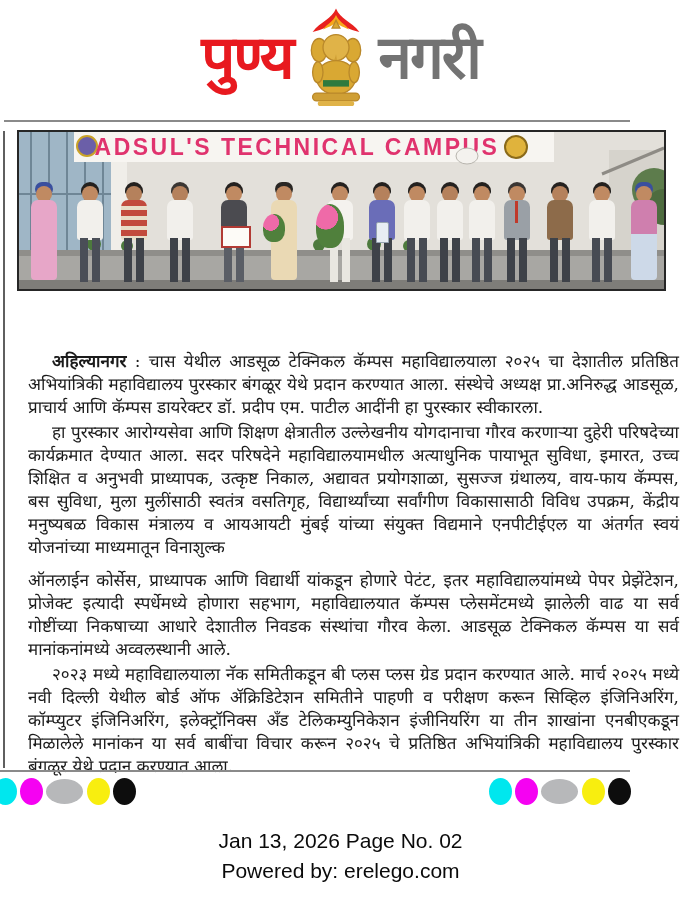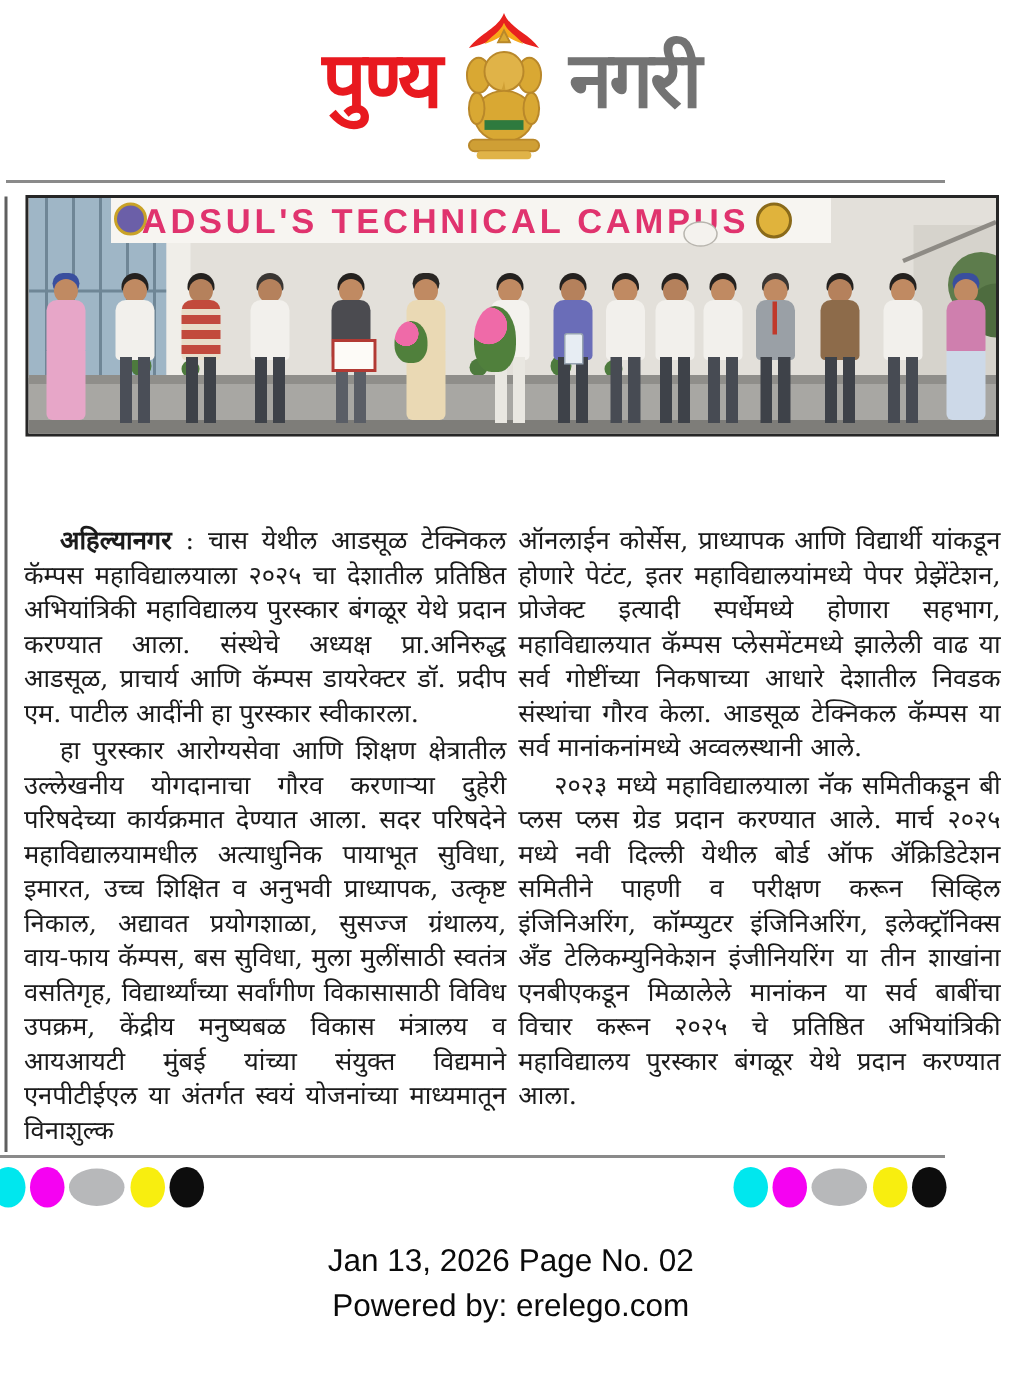--- a/index.html
+++ b/index.html
@@ -3,22 +3,22 @@
 <meta charset="utf-8">
 <title>page</title>
 <style>
   html,body{margin:0;padding:0;background:#ffffff;}
   #page{position:relative;width:681px;height:915px;background:#ffffff;overflow:hidden;
         font-family:"DejaVu Sans",sans-serif;}
 
   
   .masthead{position:absolute;left:0;top:2px;width:681px;height:112px;
             display:flex;align-items:center;justify-content:center;}
-  .masthead-word{font-size:52px;line-height:1;font-weight:800;color:#e8191f;
-                 font-family:Liberation Mono, monospace;letter-spacing:-2px;}
+  .masthead-word{font-size:60px;line-height:1;font-weight:800;color:#e8191f;
+                 font-family:Liberation Serif, serif;letter-spacing:-2px;}
   .ganesha{width:78px;height:104px;margin:0 4px;}
 
   
   .hrule{position:absolute;height:2px;background:#8a8a8a;}
   .hrule.top{left:4px;top:120px;width:626px;}
   .hrule.bottom{left:0px;top:770px;width:630px;}
   .vrule-left{position:absolute;left:3px;top:131px;width:2px;height:637px;background:#5f5f5f;}
 
   
   .photo{position:absolute;left:17px;top:130px;width:645px;height:157px;
@@ -43,22 +43,22 @@
   .p-bq.big{top:22px;left:-6px;width:28px;height:44px;}
   .p-lanyard{position:absolute;top:19px;left:16px;width:3px;height:22px;background:#c0392b;}
 
   
   .headline{position:absolute;left:13px;top:294px;width:656px;
             font-size:37px;font-weight:700;color:#101010;line-height:1.2;
             letter-spacing:-0.5px;white-space:pre-wrap;
             font-family:"DejaVu Sans",sans-serif;}
 
   
-  .article{position:absolute;left:16px;top:350px;width:651px;height:416px;
-           display:flex;gap:8px;}
+  .article{position:absolute;left:28px;top:350px;width:651px;height:416px;
+           display:flex;gap:8px;flex-direction:column;}
   .col{flex:1 1 0;font-family:"DejaVu Serif",serif;font-size:17px;line-height:23px;
        color:#1b1b1b;text-align:justify;}
   .col p{margin:0 0 2px 0;text-indent:24px;}
   .col p.cont{text-indent:0;}
   .dateline{font-weight:bold;}
 
   
   .marks-group{position:absolute;top:777px;height:28px;display:flex;align-items:center;}
   .marks-group.left{left:-6px;}
   .marks-group.right{left:489px;}

